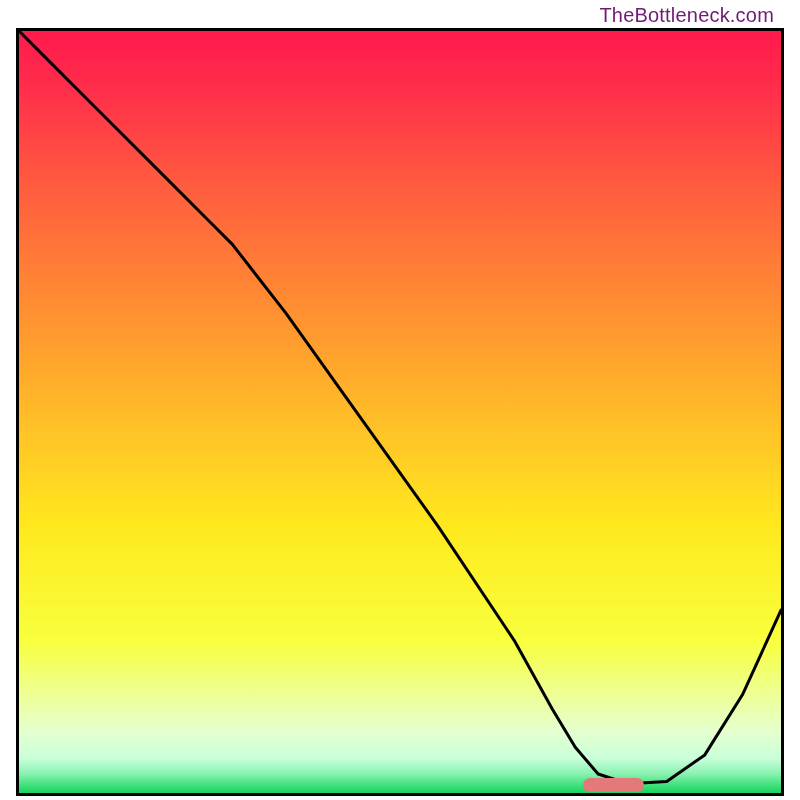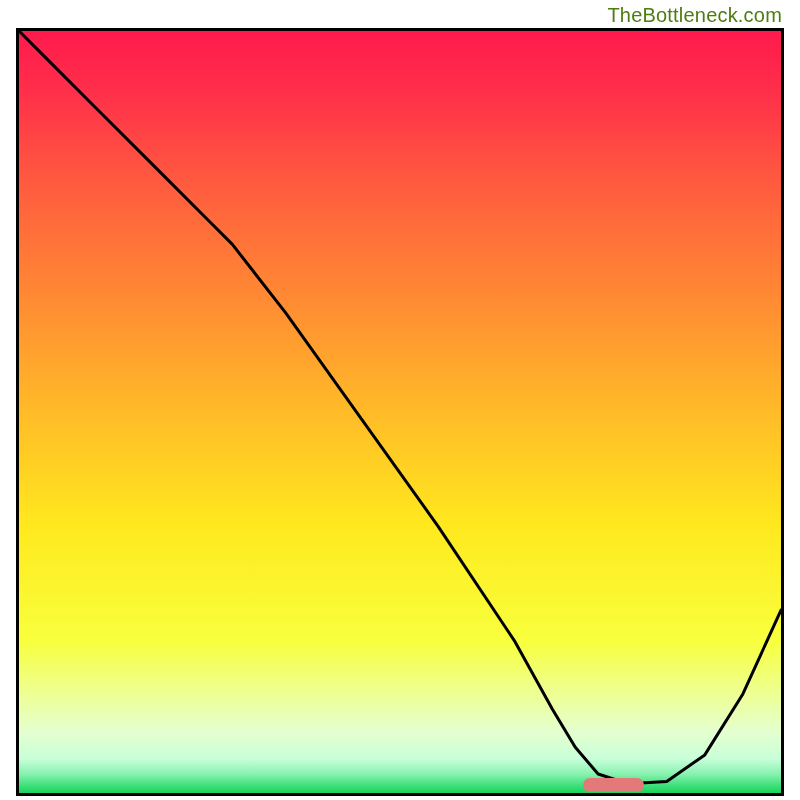--- a/index.html
+++ b/index.html
@@ -17,23 +17,23 @@
     top: 28px;
     width: 768px;
     height: 768px;
     border: 3px solid #000000;
     box-sizing: border-box;
     overflow: hidden;
   }
   .watermark {
     position: absolute;
     top: 4px;
-    right: 18px;
+    right: 26px;
     font-size: 20px;
-    color: #4d7c0f;
+    color: #701a75;
     font-weight: 500;
     letter-spacing: 0.2px;
   }
   svg.plot {
     position: absolute;
     left: 0;
     top: 0;
     width: 100%;
     height: 100%;
     display: block;

